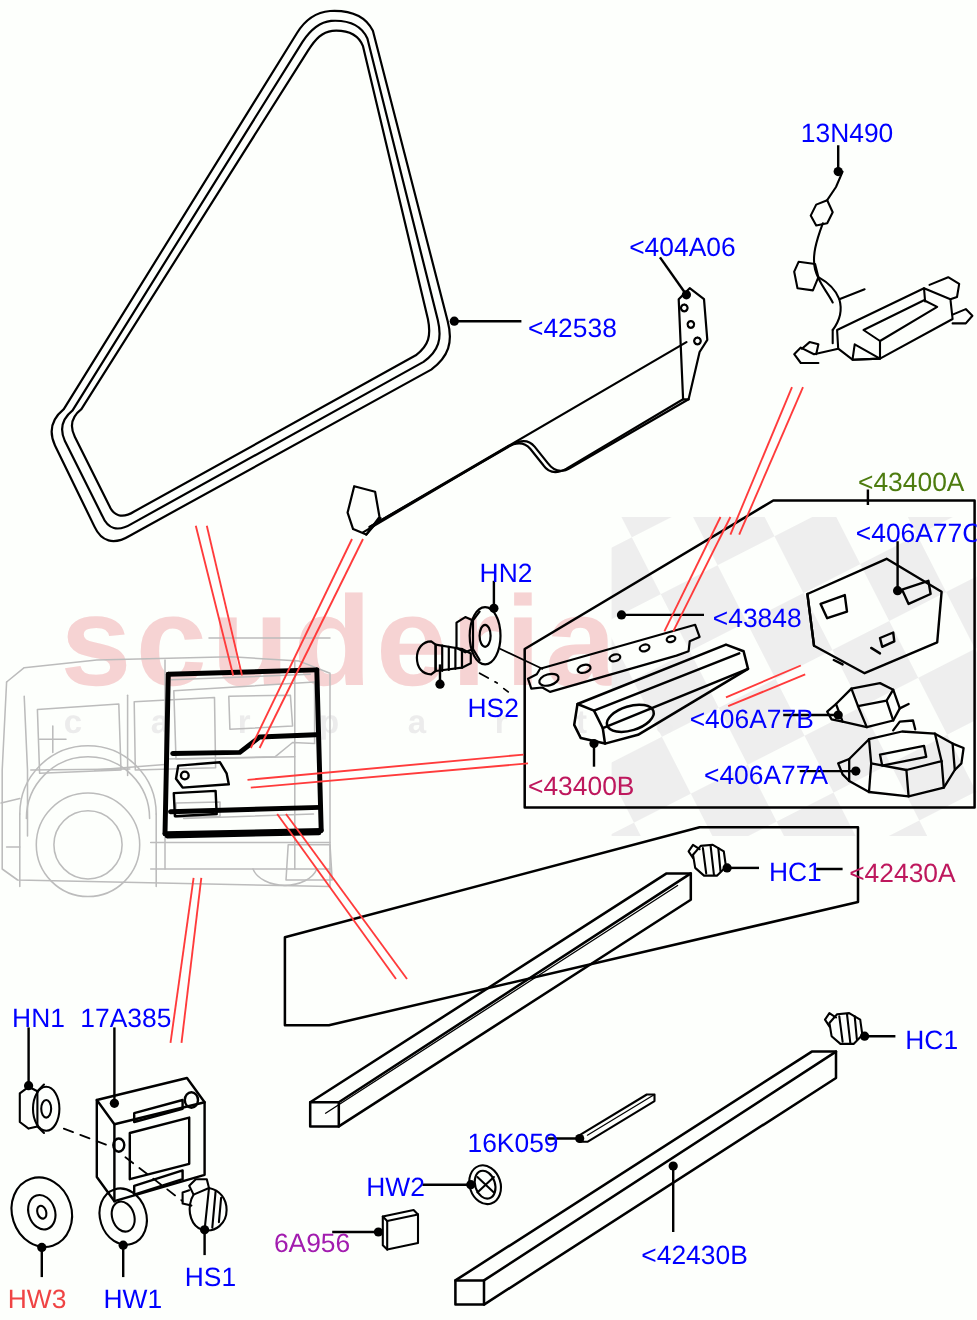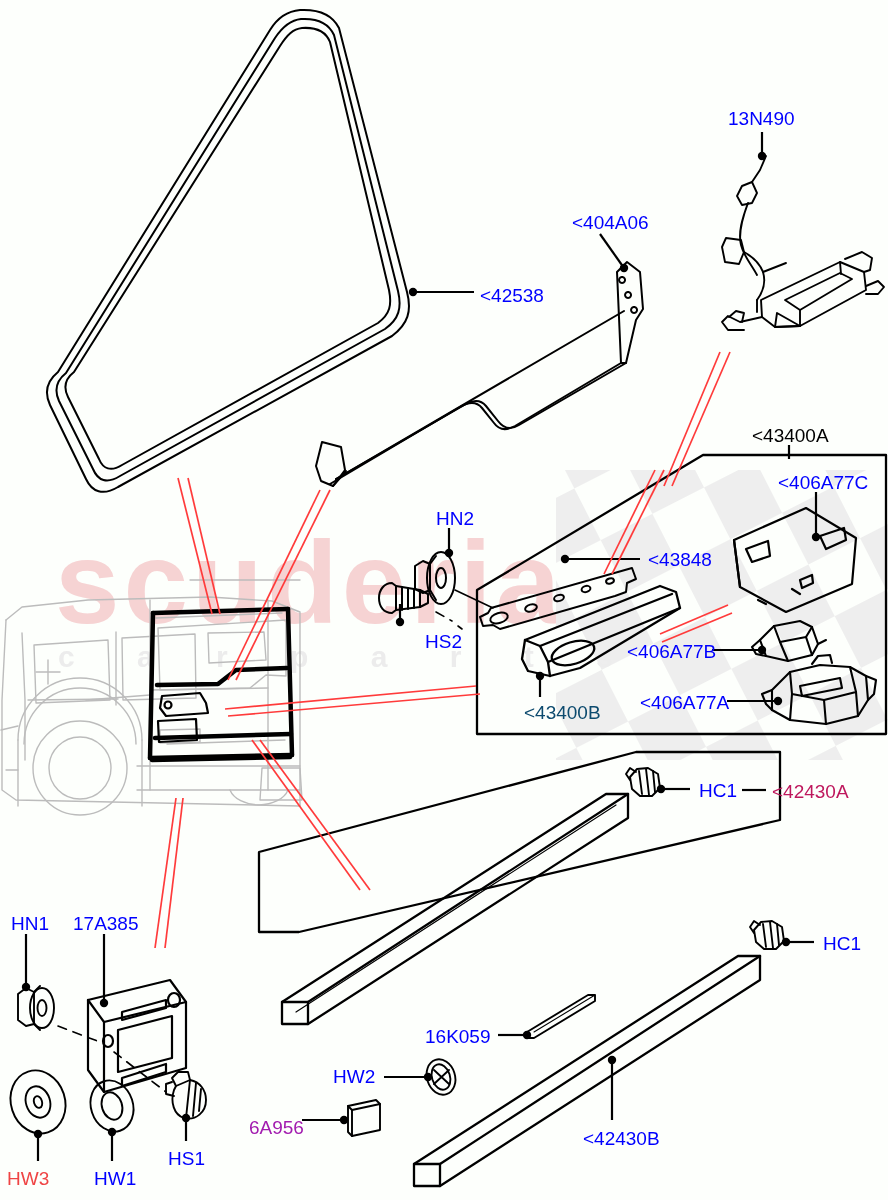--- a/index.html
+++ b/index.html
@@ -1,20 +1,20 @@
 <!DOCTYPE html>
 <html><head>
 <meta charset="utf-8">
 <style>
   html,body{margin:0;padding:0;background:#ffffff;}
   body{font-family:"Liberation Sans", sans-serif;}
   #stage{position:relative;width:888px;height:1200px;background:#fdfffc;overflow:hidden;}
   #stage svg.layer{position:absolute;left:0;top:0;width:888px;height:1200px;}
   .lbl{position:absolute;color:#0000ff;font-family:"Liberation Sans", sans-serif;
-       font-size:19px;font-weight:400;white-space:nowrap;letter-spacing:0px;}
+       font-size:24px;font-weight:400;white-space:nowrap;letter-spacing:0px;}
   .wm-scuderia{position:absolute;left:55px;top:525px;font-size:116px;font-weight:700;
       color:#f6d3d3;letter-spacing:4px;font-family:"Liberation Sans", sans-serif;
       line-height:1;user-select:none;}
   .wm-carparts{position:absolute;left:58px;top:642px;font-size:30px;font-weight:700;
       color:#ececec;letter-spacing:27px;font-family:"Liberation Sans", sans-serif;
       line-height:1;user-select:none;}
 </style>
 </head>
 <body>
 
@@ -364,28 +364,28 @@
 
       <line x1="155" y1="948" x2="176" y2="798"></line>
       <line x1="165" y1="948" x2="183" y2="798"></line>
     </g>
   </svg>
 
   <div id="labels">
       <div class="lbl" style="left: 728px; top: 108px; color: rgb(0, 0, 255);">13N490</div>
       <div class="lbl" style="left: 572px; top: 212px; color: rgb(0, 0, 255); text-align: center;">&lt;404A06</div>
       <div class="lbl" style="left: 480px; top: 285px; color: rgb(0, 0, 255);">&lt;42538</div>
-      <div class="lbl" style="left: 752px; top: 425px; color: #000000;">&lt;43400A</div>
+      <div class="lbl" style="left: 780px; top: 425px; color: #4d7c0f;">&lt;43400A</div>
       <div class="lbl" style="left: 778px; top: 472px; color: rgb(0, 0, 255);">&lt;406A77C</div>
       <div class="lbl" style="left: 436px; top: 508px; color: rgb(0, 0, 255);">HN2</div>
       <div class="lbl" style="left: 648px; top: 549px; color: rgb(0, 0, 255);">&lt;43848</div>
       <div class="lbl" style="left: 381px; top: 631px; color: rgb(0, 0, 255); margin-left: 44px;">HS2</div>
       <div class="lbl" style="left: 627px; top: 641px; color: rgb(0, 0, 255);">&lt;406A77B</div>
       <div class="lbl" style="left: 640px; top: 692px; color: rgb(0, 0, 255);">&lt;406A77A</div>
-      <div class="lbl" style="left: 524px; top: 702px; color: #0c4a6e;">&lt;43400B</div>
+      <div class="lbl" style="left: 480px; top: 702px; color: #be185d;">&lt;43400B</div>
       <div class="lbl" style="left: 699px; top: 780px; color: rgb(0, 0, 255);">HC1</div>
       <div class="lbl" style="left: 772px; top: 781px; color: #be185d;">&lt;42430A</div>
       <div class="lbl" style="left: 823px; top: 933px; color: rgb(0, 0, 255);">HC1</div>
       <div class="lbl" style="left: 11px; top: 913px; color: rgb(0, 0, 255);">HN1</div>
       <div class="lbl" style="left: 73px; top: 913px; color: rgb(0, 0, 255); text-align: center;">17A385</div>
       <div class="lbl" style="left: 425px; top: 1026px; color: rgb(0, 0, 255);">16K059</div>
       <div class="lbl" style="left: 333px; top: 1066px; color: rgb(0, 0, 255);">HW2</div>
       <div class="lbl" style="left: 168px; top: 1148px; color: rgb(0, 0, 255);">HS1</div>
       <div class="lbl" style="left: 249px; top: 1117px; color: #a21caf;">6A956</div>
       <div class="lbl" style="left: 7px; top: 1168px; color: #ef4444;">HW3</div>

